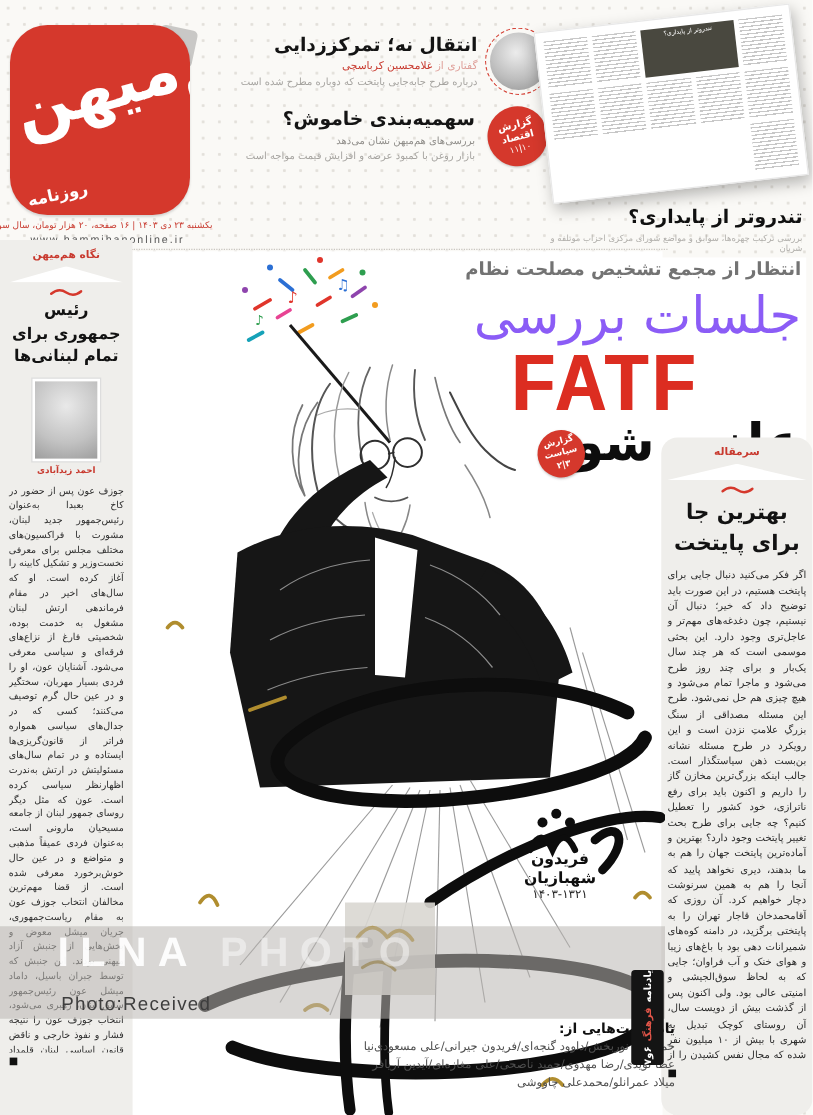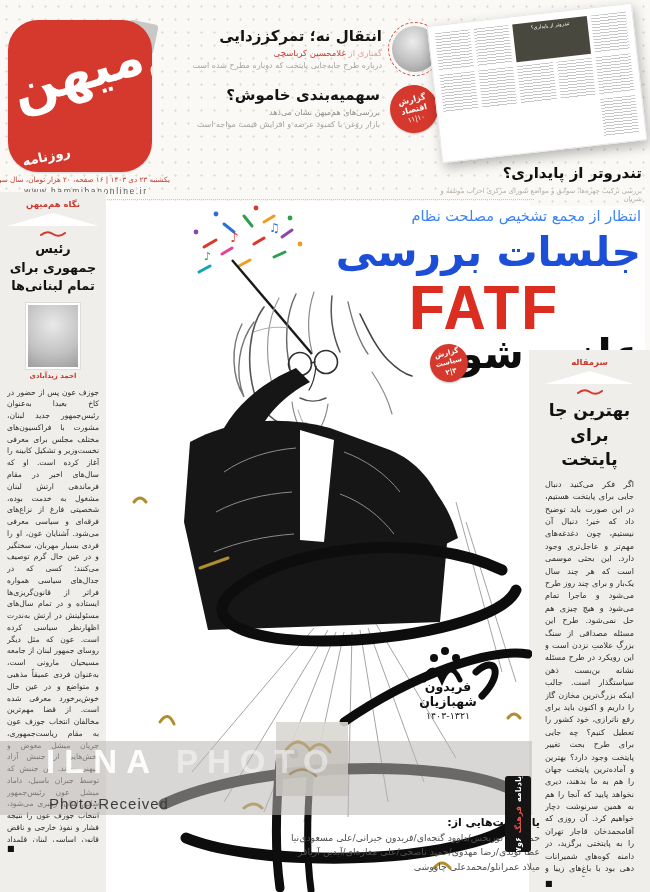--- a/index.html
+++ b/index.html
@@ -52,32 +52,32 @@
   .pp-headline { font-size:15px; font-weight:800; color:#101010; direction:rtl; text-align:right; margin:12px 4px 0; }
   .pp-sub { font-size:6.8px; color:#b0aeaa; direction:rtl; text-align:right; margin:5px 4px 0; padding-bottom:8px; border-bottom:1px dotted #c5c2bc; }
 
   .header-sep { left:104px; top:199px; width:430px; border-top:1px dotted #c9c6c0; }
 
   
   .canvas { left:106px; top:201px; width:424px; height:691px; background:#fff; }
 
   
   .lead { top:206px; right:5px; width:328px; direction:rtl; text-align:right; background:#fff; padding:2px 4px 6px 10px; }
-  .lead-kicker { font-size:14.5px; font-weight:normal; color:#3b82f6; margin-bottom:8px; }
-  .lead-l1 { font-size:41px; font-weight:700; color:#1d4ed8; line-height:1.02; letter-spacing:-1px;text-align:right; }
+  .lead-kicker { font-size:14.5px; font-weight:bold; color:#737373; margin-bottom:8px; }
+  .lead-l1 { font-size:41px; font-weight:400; color:#8b5cf6; line-height:1.02; letter-spacing:-1px;text-align:right; }
   .lead-fatf { display:block; text-align:center; font-family:"Liberation Sans",sans-serif; font-size:57px; font-weight:bold; color:#dc2d21; line-height:1.02; letter-spacing:3px; transform:scaleY(1.12); transform-origin:center top; text-shadow:1px 0 0 #dc2d21; }
   .lead-l3 { font-size:41px; font-weight:800; color:#0d0d0d; line-height:1.1; letter-spacing:-1px; }
   .round-badge { width:38px; height:38px; border-radius:50%; background:#d5382c; color:#fff;
       display:flex; flex-direction:column; align-items:center; justify-content:center;
       font-size:7px; font-weight:bold; line-height:1.3; transform:rotate(-14deg); box-shadow:0 1px 2px rgba(0,0,0,.25); }
   .pol-badge { left:430px; top:344px; }
 
   
   .sidecol { background:#efeeeb; }
-  .editorial { right:0; top:350px; width:121px; height:542px; padding:0 16px; }
+  .editorial { right:0; top:350px; width:121px; height:542px; padding:0 5px;border-radius:13px; }
   .viewcol { left:0; top:192px; width:106px; height:700px; padding:0 7px; }
   .col-tag { font-size:8.5px; font-weight:bold; color:#c8392e; text-align:center; padding-top:7px; }
   .chevron { width:100%; height:13px; background:#fff; clip-path:polygon(0 100%, 50% 0, 100% 100%); margin-top:4px; }
   .wave { display:block; margin:4px auto 2px; }
   .col-title { font-weight:800; color:#121212; text-align:center; direction:rtl; }
   .editorial .col-title { font-size:17px; line-height:1.45; }
   .viewcol .col-title { font-size:12.8px; line-height:1.45; }
   .col-body { font-size:7.6px; color:#2b2b2b; direction:rtl; text-align:justify; line-height:1.55; margin-top:7px; overflow:hidden; }
   .editorial .col-body { height:398px; font-size:8px; }
   .viewcol .col-body { height:455px; }

